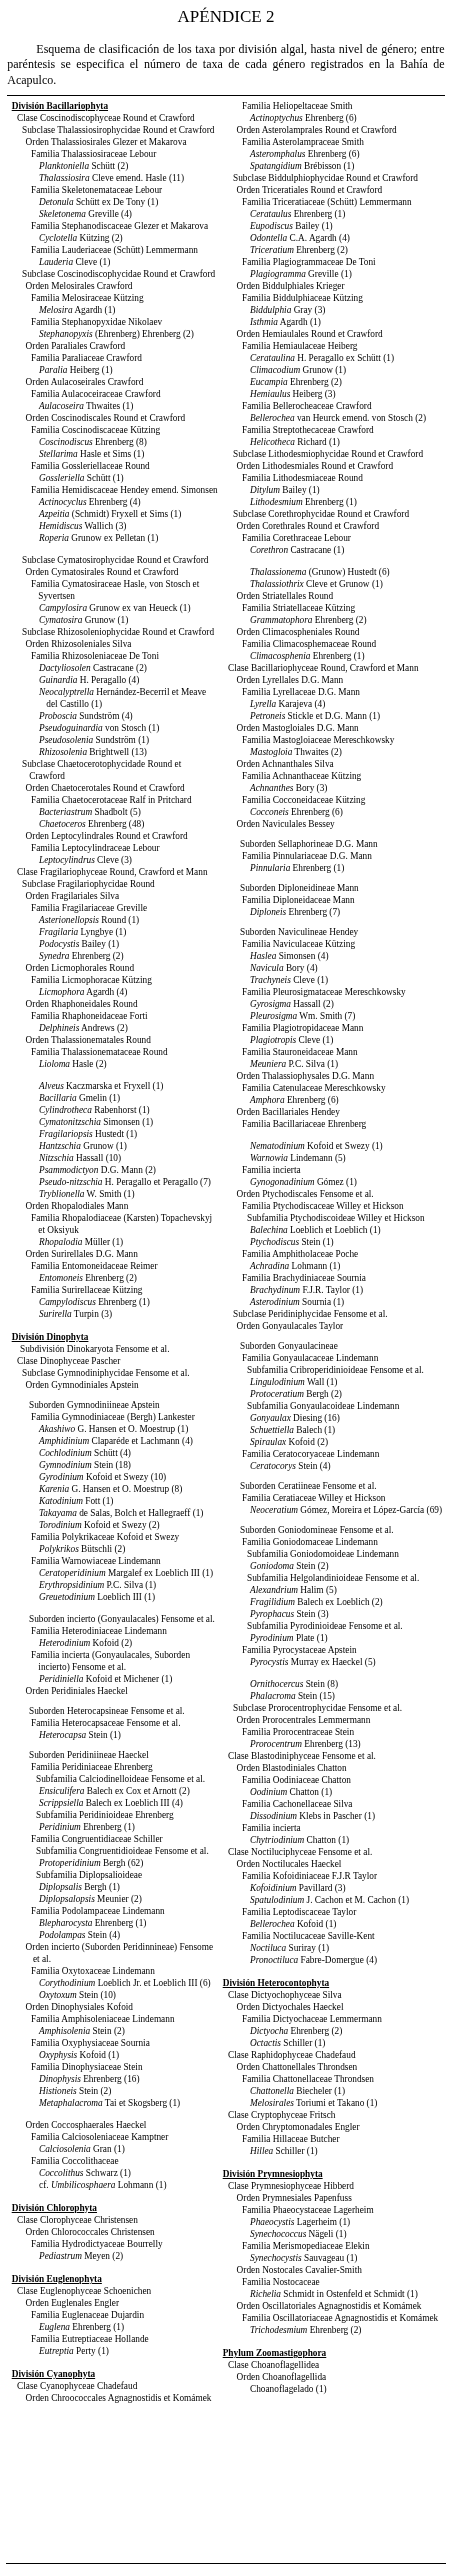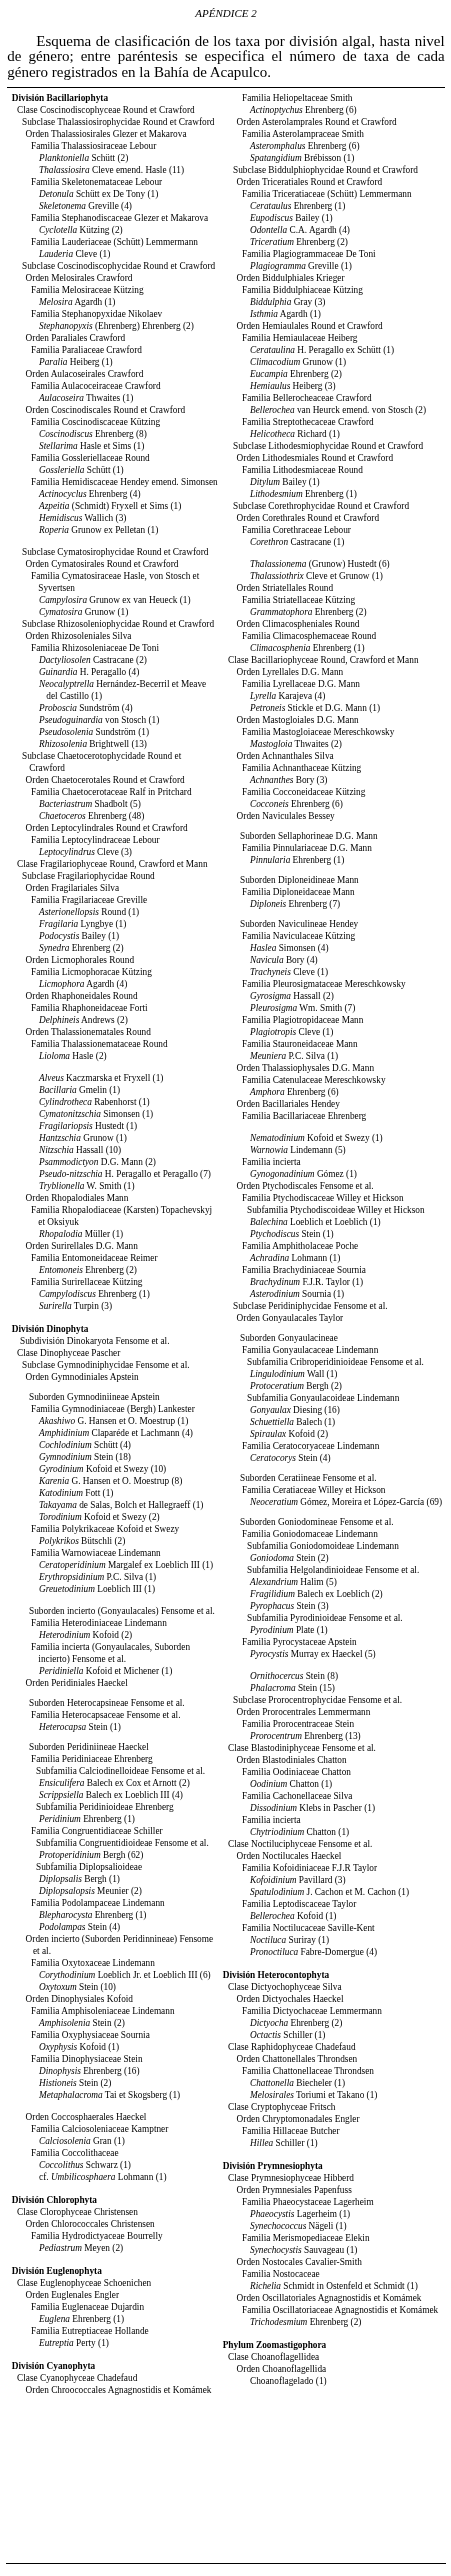--- a/index.html
+++ b/index.html
@@ -1,28 +1,28 @@
 <!DOCTYPE html>
 <html style="font-size:11.7px"><head>
 <meta charset="utf-8">
 <style>
   html,body{margin:0;padding:0;background:#fff;}
   body{width:452px;height:2576px;position:relative;overflow:hidden;
        color:#000;font-family:"Liberation Serif",serif;}
   .page{position:relative;box-sizing:border-box;height:100%;padding:4.4px 7.3px 0 7.3px;}
-  .title{text-align:center;font-size:11px;font-weight:normal;margin:2.9px 0 14.6px 0;font-style:italic;}
-  .intro{font-size:15px;line-height:15.4px;text-align:justify;text-indent:29px;margin:0 0 7.3px 0;}
+  .title{text-align:center;font-size:17px;font-weight:normal;margin:2.9px 0 14.6px 0;}
+  .intro{font-size:12px;line-height:15.4px;text-align:justify;text-indent:29px;margin:0 0 7.3px 0;}
   .rule{border:0;border-top:1.1px solid #000;margin:0;}
   .cols{display:flex;padding-top:3.7px;}
   .col{font-size:9.3px;line-height:12px;}
   .col-left{width:211px;flex:none;}
   .col-right{flex:1;min-width:0;}
   .ln{white-space:normal;}
   
-  .lv-d {padding-left:11.7px;text-indent:-7.3px;}
+  .lv-d {padding-left:11.7px;text-indent:-7.3px;text-decoration:underline;}
   .lv-c {padding-left:17px;text-indent:-7.3px;}
   .lv-sd{padding-left:20px;text-indent:-7.3px;}
   .lv-sc{padding-left:22px;text-indent:-7.3px;}
   .lv-o {padding-left:25.6px;text-indent:-7.3px;}
   .lv-so{padding-left:29px;text-indent:-7.3px;margin-top:8px;}
   .lv-f {padding-left:31px;text-indent:-7.3px;}
   .lv-sf{padding-left:36px;text-indent:-7.3px;}
   .lv-g {padding-left:39px;text-indent:-7.3px;}
   .gap1{margin-top:10px;}
   .gap2{margin-top:11px;}

